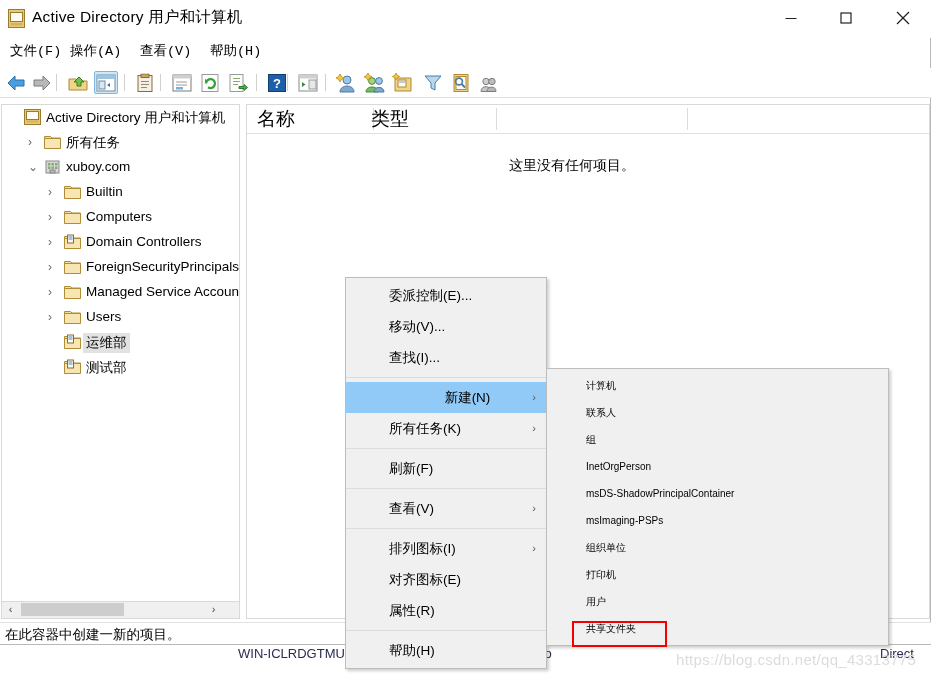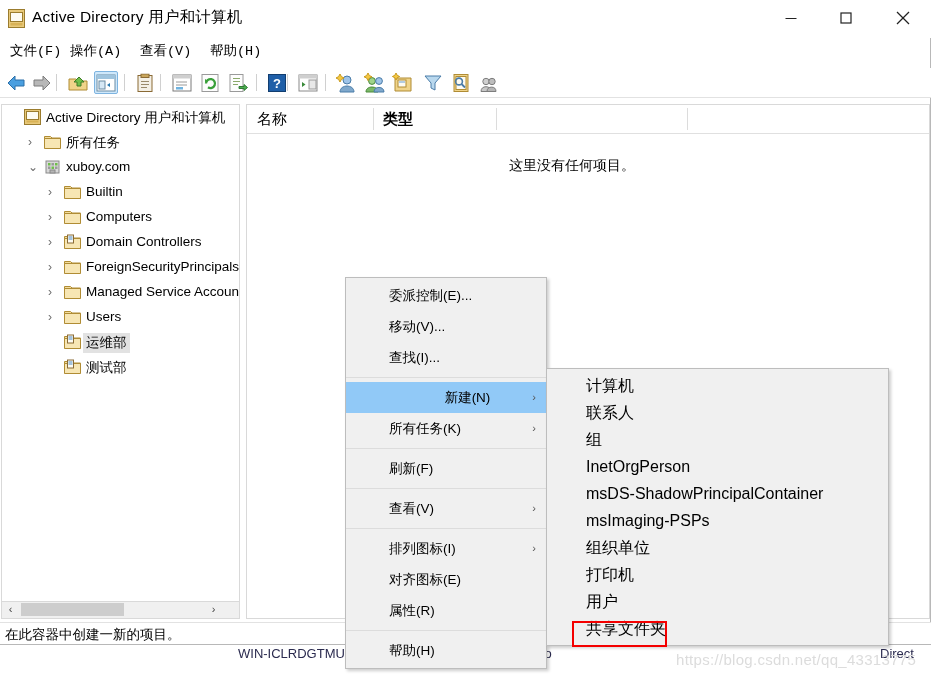--- a/index.html
+++ b/index.html
@@ -68,21 +68,21 @@
   #hscroll{position:absolute;left:1px;top:602px;width:239px;height:17px;background:#f0f0f0;border:1px solid #d9d9d9;border-top:none;box-sizing:border-box;}
   #hs-left,#hs-right{position:absolute;top:0;width:17px;height:15px;color:#444;font-size:11px;text-align:center;line-height:15px;cursor:default;}
   #hs-left{left:0;} #hs-right{left:203px;}
   #hs-thumb{position:absolute;left:19px;top:1px;width:103px;height:13px;background:#cdcdcd;cursor:default;}
 
   #list-pane{
     position:absolute;left:246px;top:104px;width:684px;height:515px;
     background:#ffffff;border:1px solid #d9d9d9;box-sizing:border-box;overflow:hidden;
   }
   #list-header{position:relative;height:28px;border-bottom:1px solid #e0e0e0;background:#fff;}
-  .colhdr{position:absolute;top:0;height:28px;font-size:15px;color:#000;line-height:28px;padding-left:10px;box-sizing:border-box;cursor:default;}
+  .colhdr{position:absolute;top:0;height:28px;font-size:19px;color:#000;line-height:28px;padding-left:10px;box-sizing:border-box;cursor:default;}
   .colsep{position:absolute;top:3px;width:1px;height:22px;background:#dcdcdc;}
   #empty-msg{position:absolute;left:262px;top:52px;font-size:14px;color:#000;white-space:nowrap;}
 
   
   #statusbar{position:absolute;left:0;top:622px;width:931px;height:22px;background:#ffffff;border-top:1px solid #e2e2e2;box-sizing:border-box;}
   #status-text{position:absolute;left:5px;top:3px;font-size:13.5px;color:#000;white-space:nowrap;}
 
   
   #ctxmenu{
     position:absolute;left:345px;top:277px;width:202px;
@@ -94,21 +94,21 @@
   .citem.hl{background:#91c9f7;text-align:center;}
   .carrow{position:absolute;right:10px;top:0;color:#555;font-size:11px;}
   .csep{height:1px;background:#dcdcdc;margin:4px 0 4px 0;}
 
   
   #submenu{
     position:absolute;left:546px;top:368px;width:343px;
     background:#f0f0f0;border:1px solid #bdbdbd;box-shadow:2px 2px 3px rgba(0,0,0,.20);
     padding:3px 0;box-sizing:border-box;
   }
-  .sitem{position:relative;height:27px;line-height:27px;font-size:16px;color:#000;
+  .sitem{position:relative;height:27px;line-height:27px;font-size:10px;color:#000;
          padding-left:39px;white-space:nowrap;cursor:default;}
 
   #red-box{position:absolute;left:572px;top:621px;width:95px;height:26px;
            border:2px solid #f40000;box-sizing:border-box;pointer-events:none;}
 
   #watermark{position:absolute;left:676px;top:651px;font-size:15px;color:#dcdcdc;
              white-space:nowrap;letter-spacing:.3px;}
 </style>
 </head>
 <body>
@@ -402,21 +402,21 @@
   <div id="hscroll">
     <div id="hs-left">‹</div>
     <div id="hs-thumb"></div>
     <div id="hs-right">›</div>
   </div>
 
   <div id="list-pane">
     <div id="list-header">
         <div class="colhdr" style="left: 0px; width: 126px;">名称</div>
         <div class="colsep" style="left: 126px;"></div>
-        <div class="colhdr" style="left: 126px; width: 123px; font-weight: bold;">类型</div>
+        <div class="colhdr" style="left: 114px; width: 123px;">类型</div>
         <div class="colsep" style="left: 249px;"></div>
         <div class="colsep" style="left: 440px;"></div>
       </div>
     <div id="empty-msg">这里没有任何项目。</div>
   </div>
 
   <div id="statusbar">
     <span id="status-text">在此容器中创建一新的项目。</span>
   </div>
 </div>

